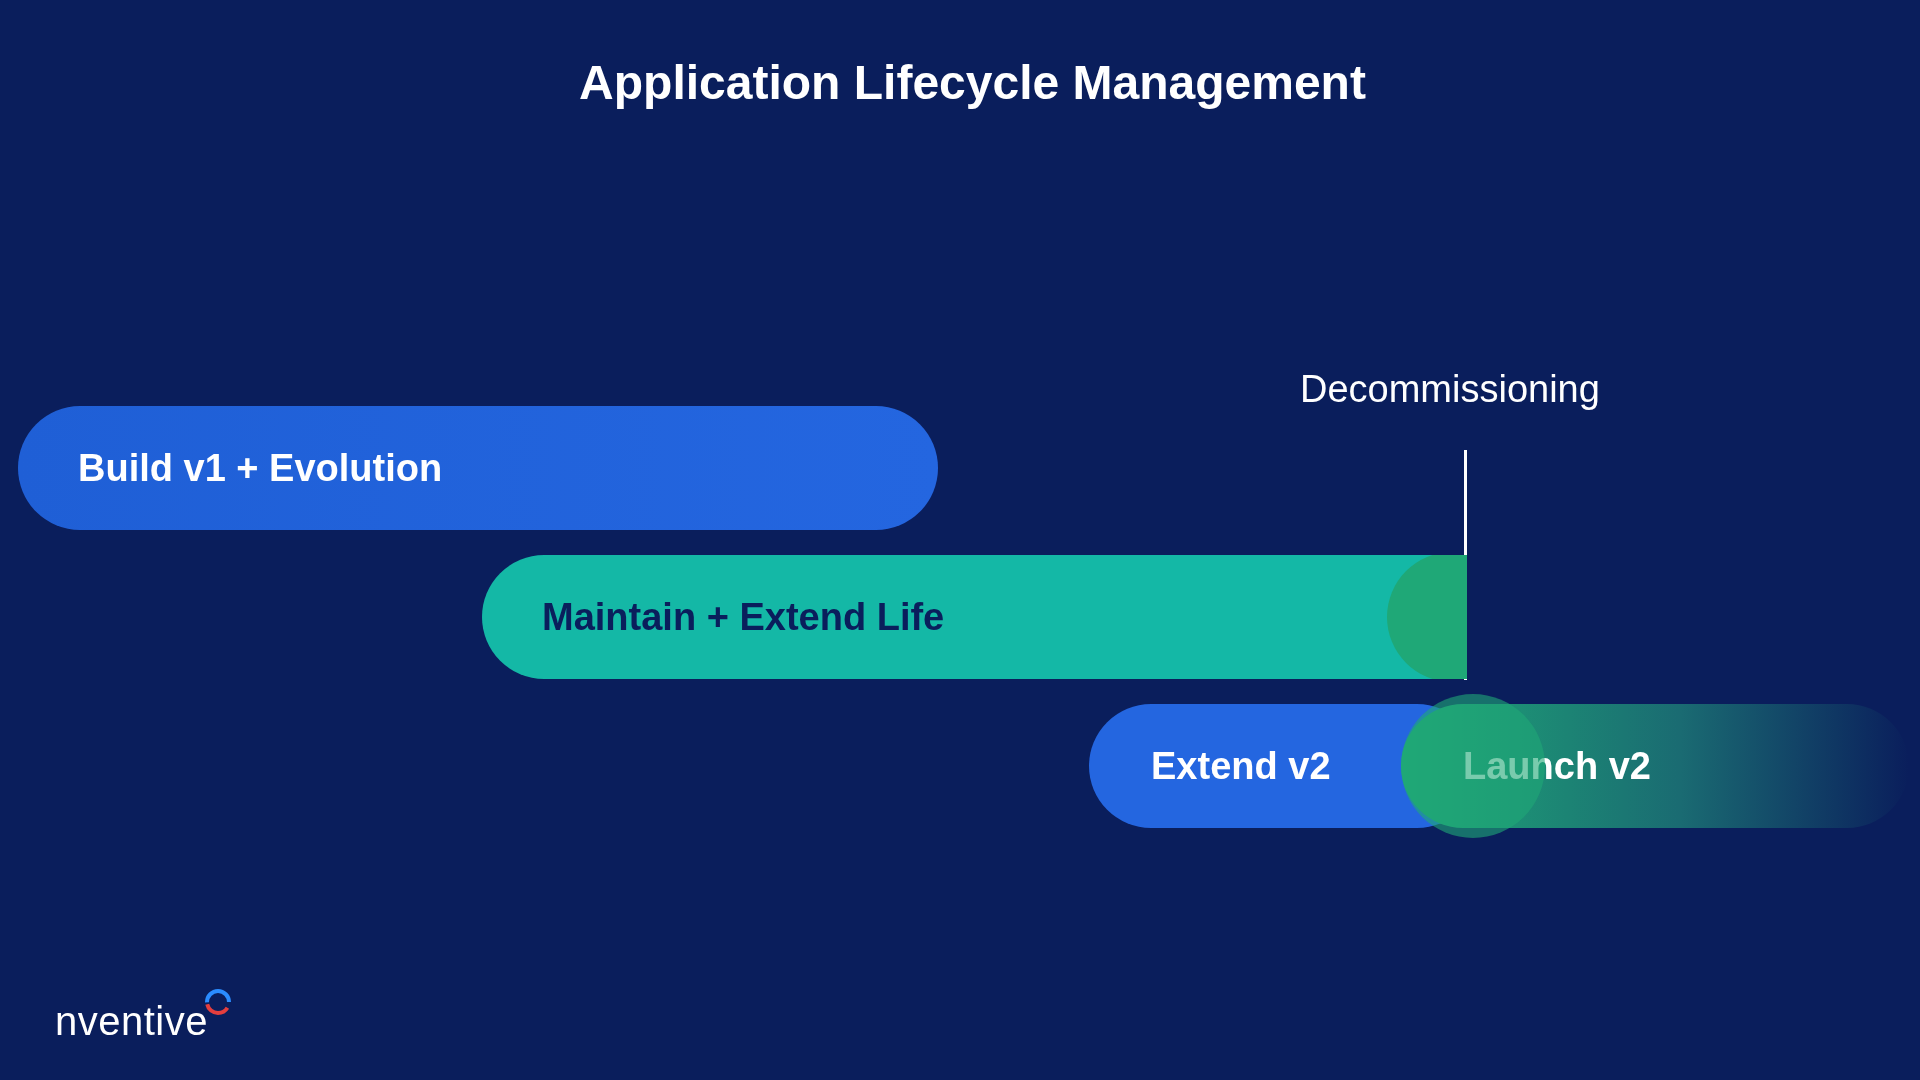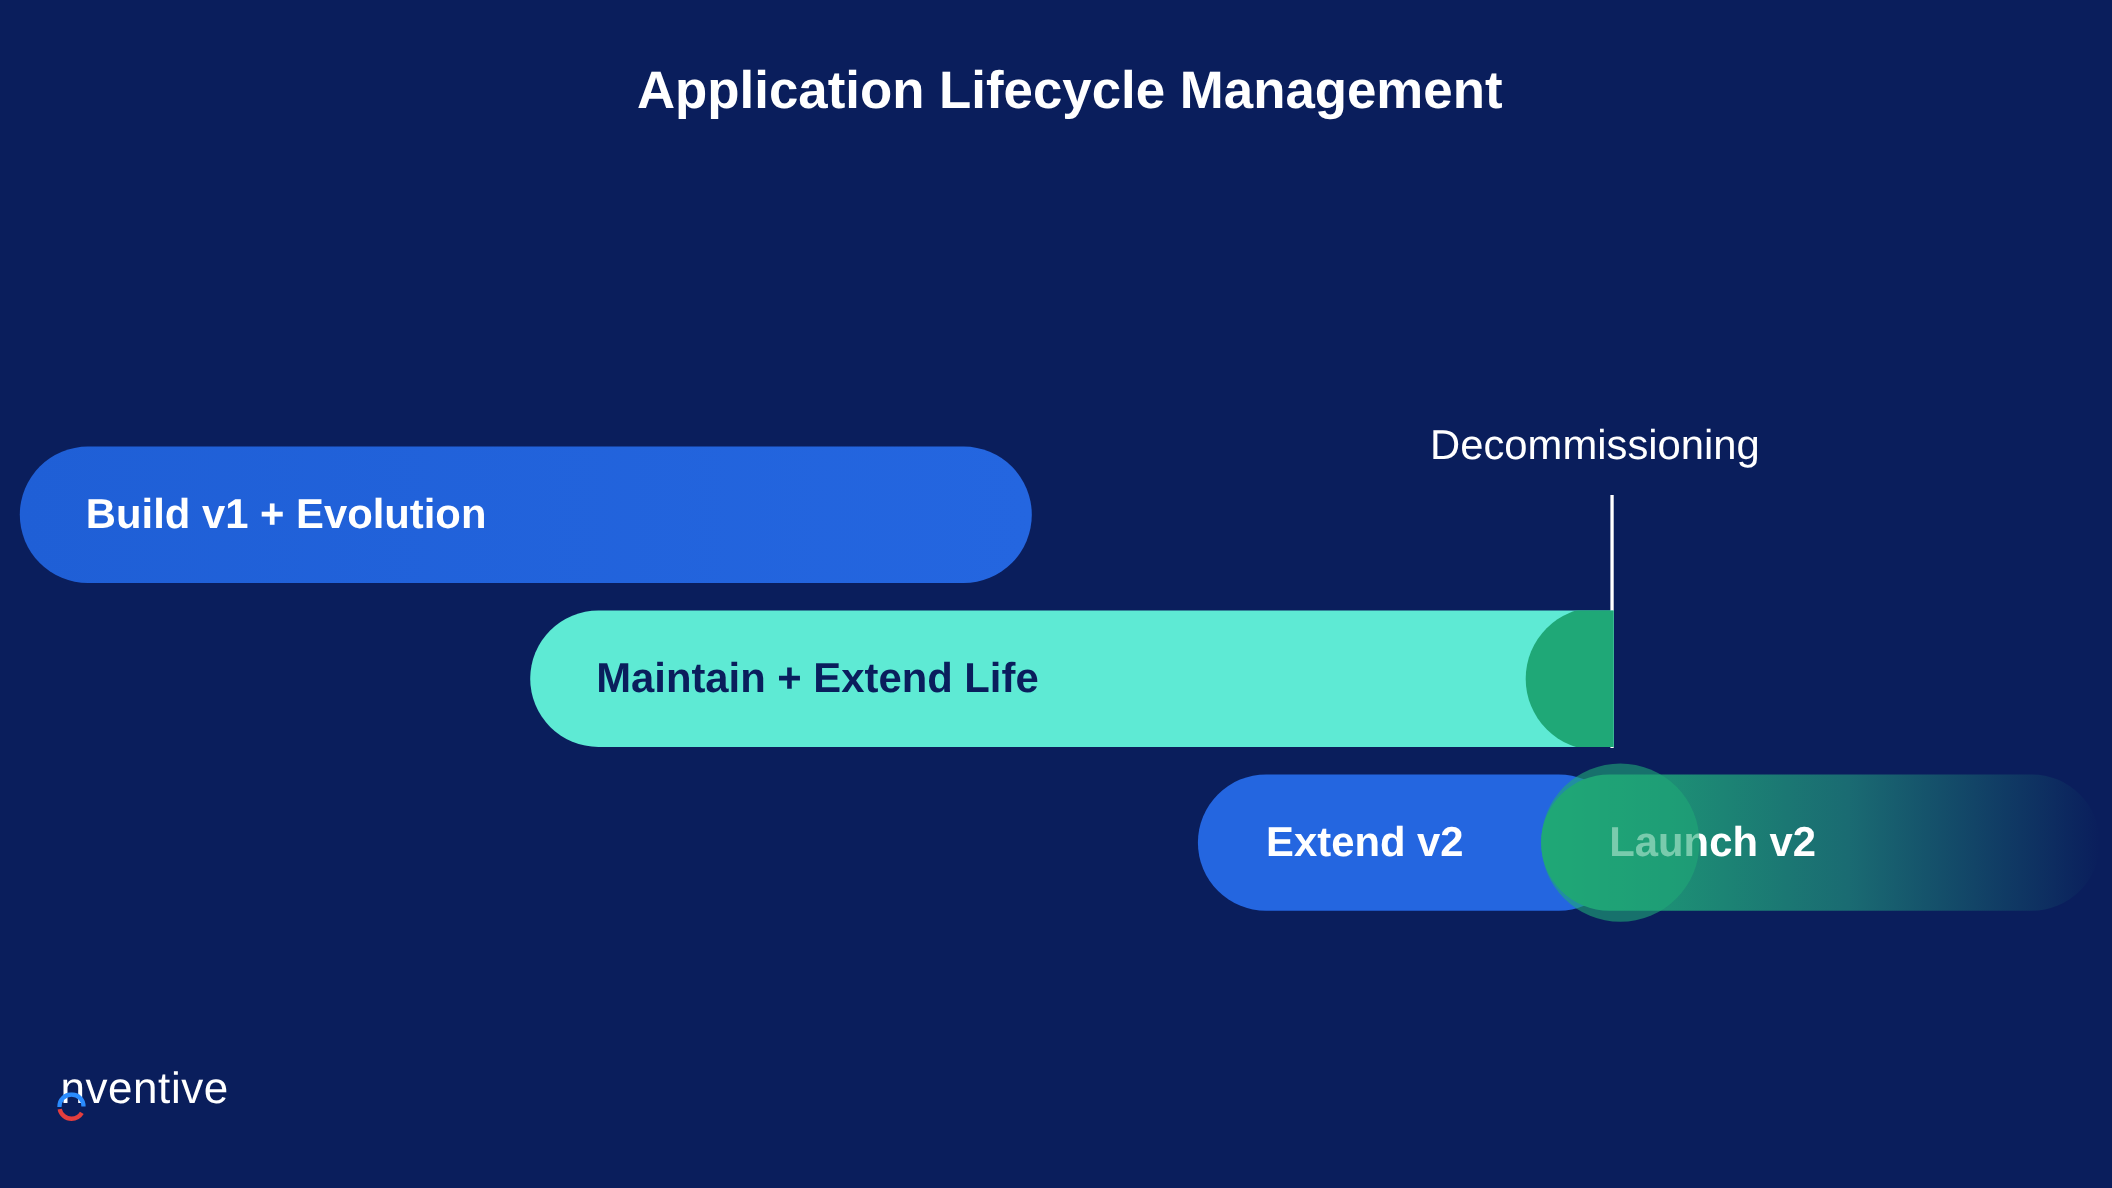--- a/index.html
+++ b/index.html
@@ -18,21 +18,21 @@
     left: 0;
     right: 0;
     text-align: center;
     font-size: 48px;
     font-weight: 600;
     padding-left: 25px;
   }
   .decom-label {
     position: absolute;
     left: 1300px;
-    top: 384px;
+    top: 368px;
     font-size: 38px;
     font-weight: 500;
   }
   .decom-line {
     position: absolute;
     left: 1464px;
     top: 450px;
     width: 3px;
     height: 230px;
     background: #ffffff;
@@ -51,21 +51,21 @@
   .pill-build-v1 {
     left: 18px;
     top: 406px;
     width: 920px;
     background: linear-gradient(90deg, #1f5fd6 0%, #2466e0 100%);
   }
   .pill-maintain {
     left: 482px;
     top: 555px;
     width: 985px;
-    background: #5eead4;
+    background: #14b8a6;
     color: #0a1e5c;
     border-top-right-radius: 0;
     border-bottom-right-radius: 0;
     overflow: hidden;
   }
   .end-circle {
     position: absolute;
     right: -50px;
     top: 50%;
     transform: translateY(-50%);
@@ -117,21 +117,20 @@
     height: 144px;
     border-radius: 50%;
     background: rgba(31,168,119,0.6);
   }
   .logo {
     position: absolute;
     left: 55px;
     bottom: 36px;
     display: flex;
     align-items: baseline;
-    flex-direction: column;
   }
   .logo-text {
     font-size: 40px;
     font-weight: 500;
     color: #ffffff;
     letter-spacing: 0.5px;
   }
   .logo-icon {
     position: relative;
     top: -20px;

